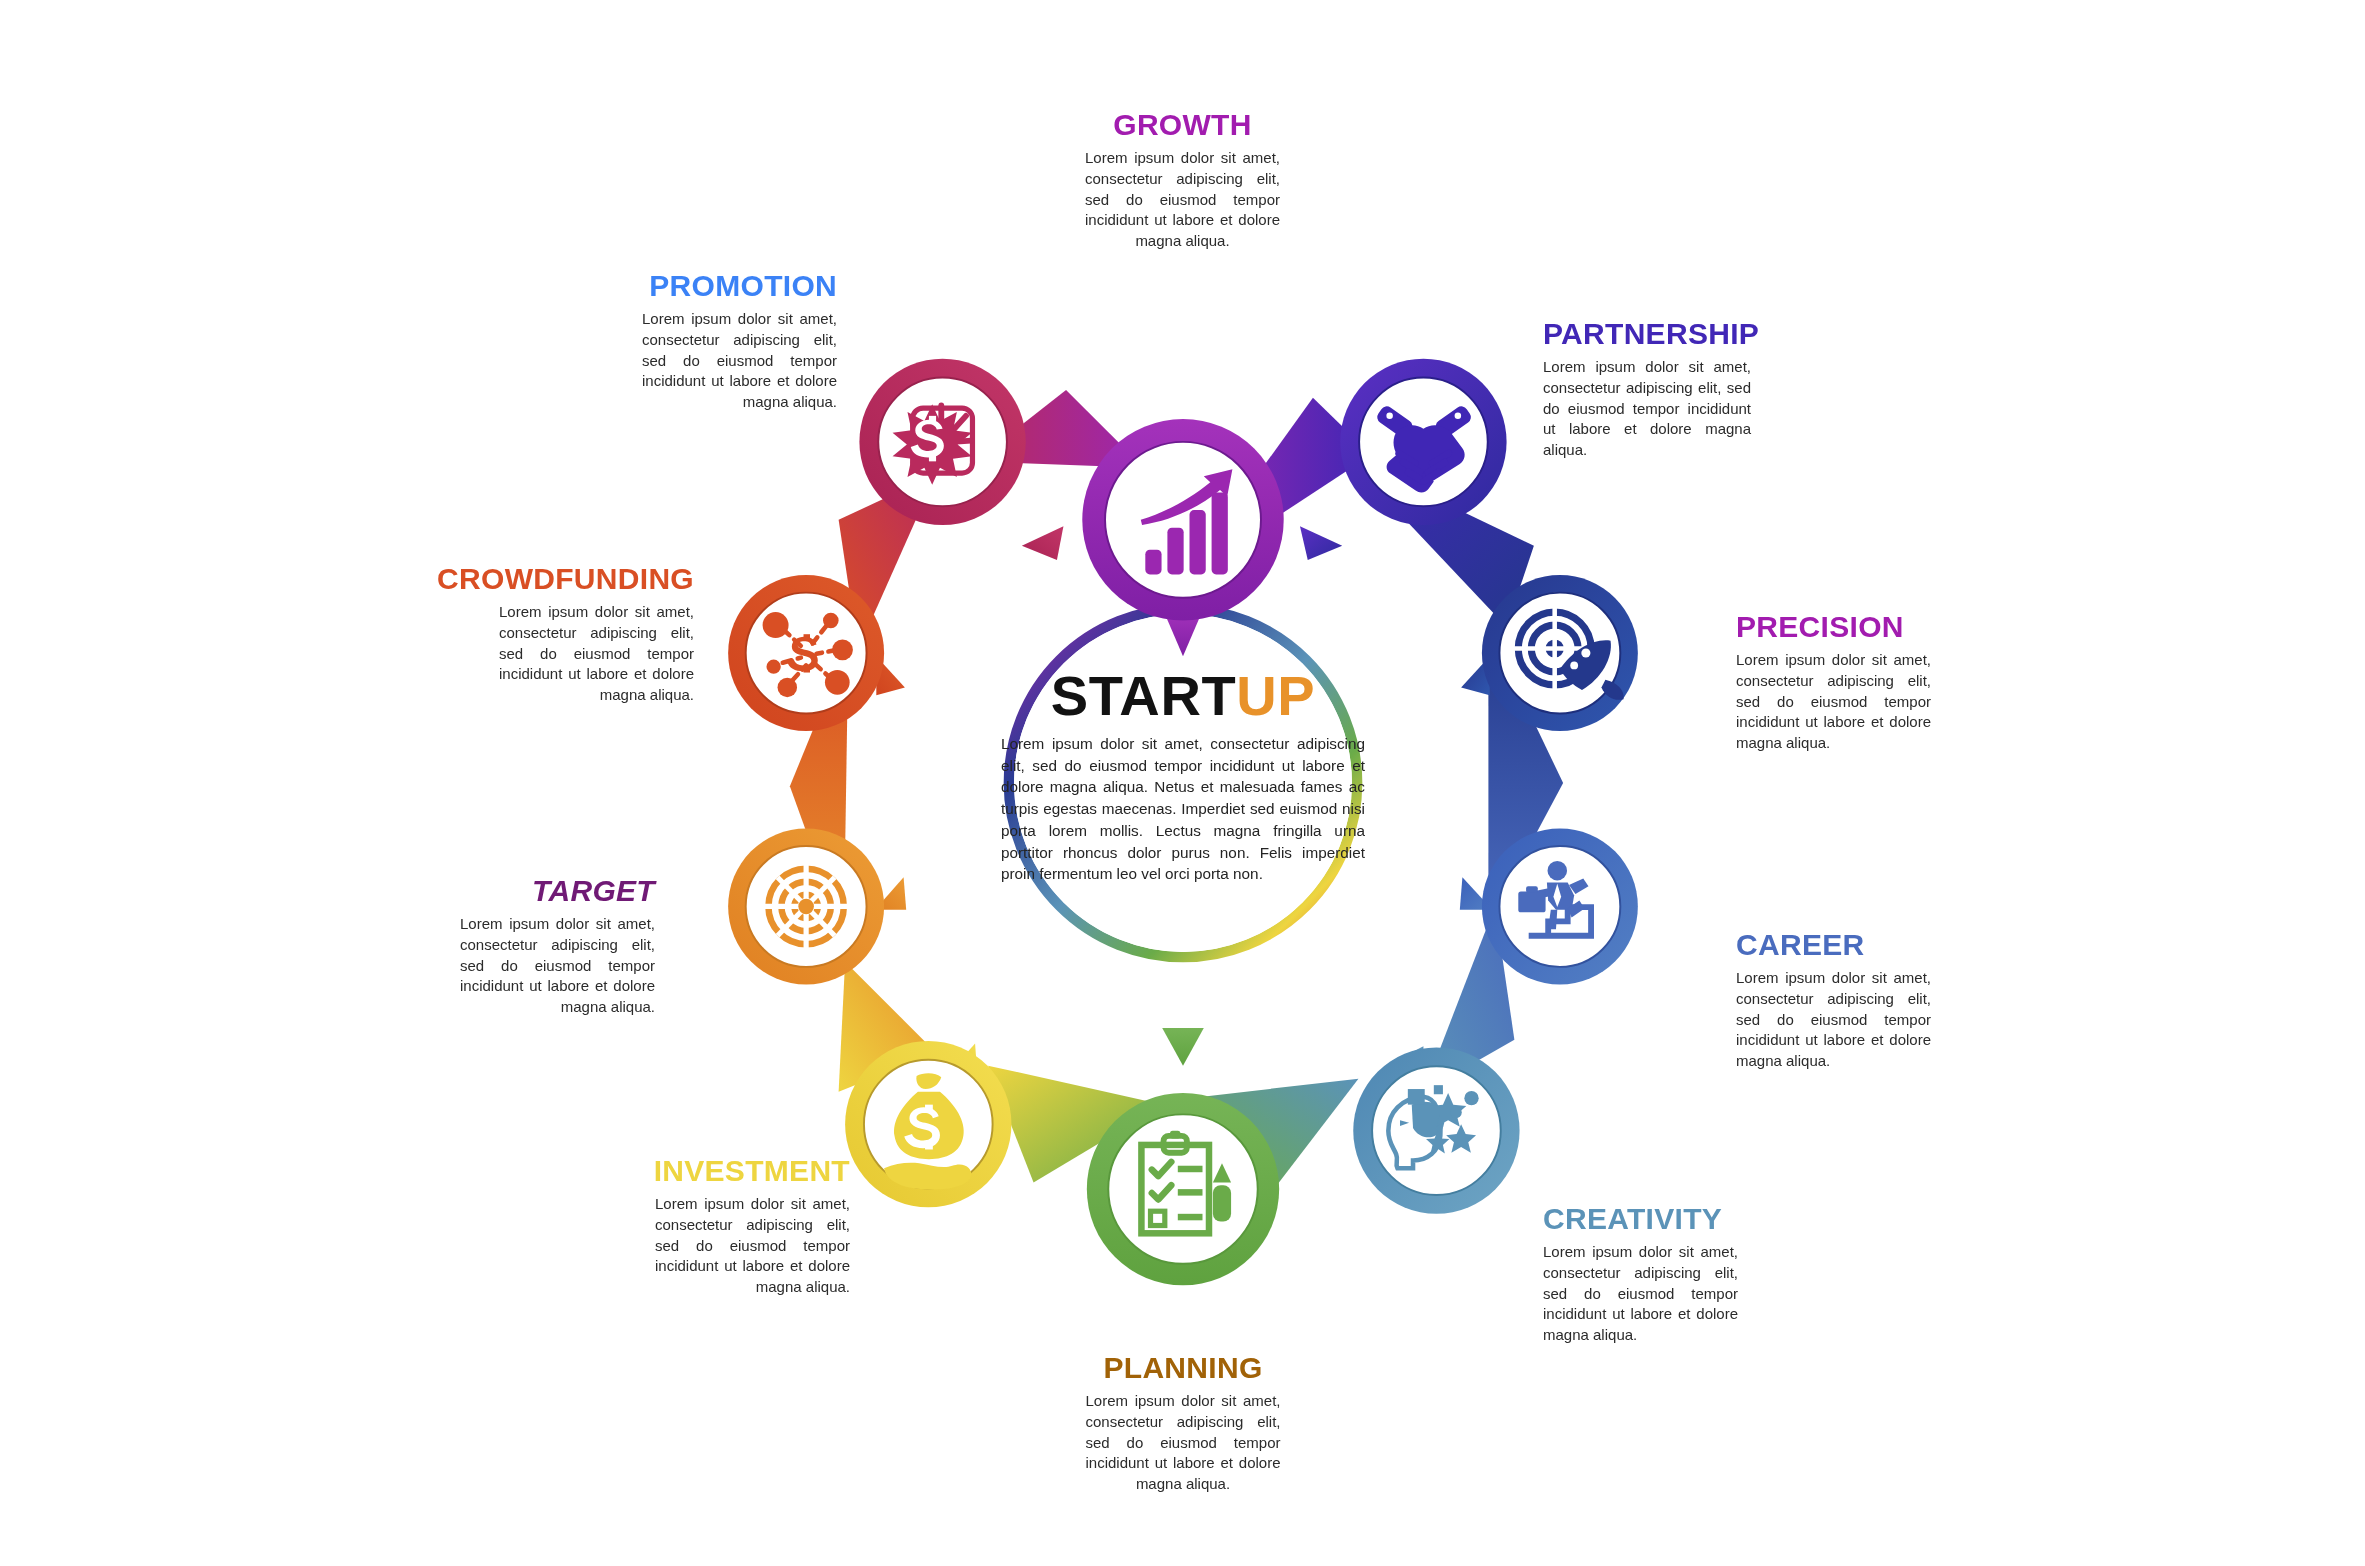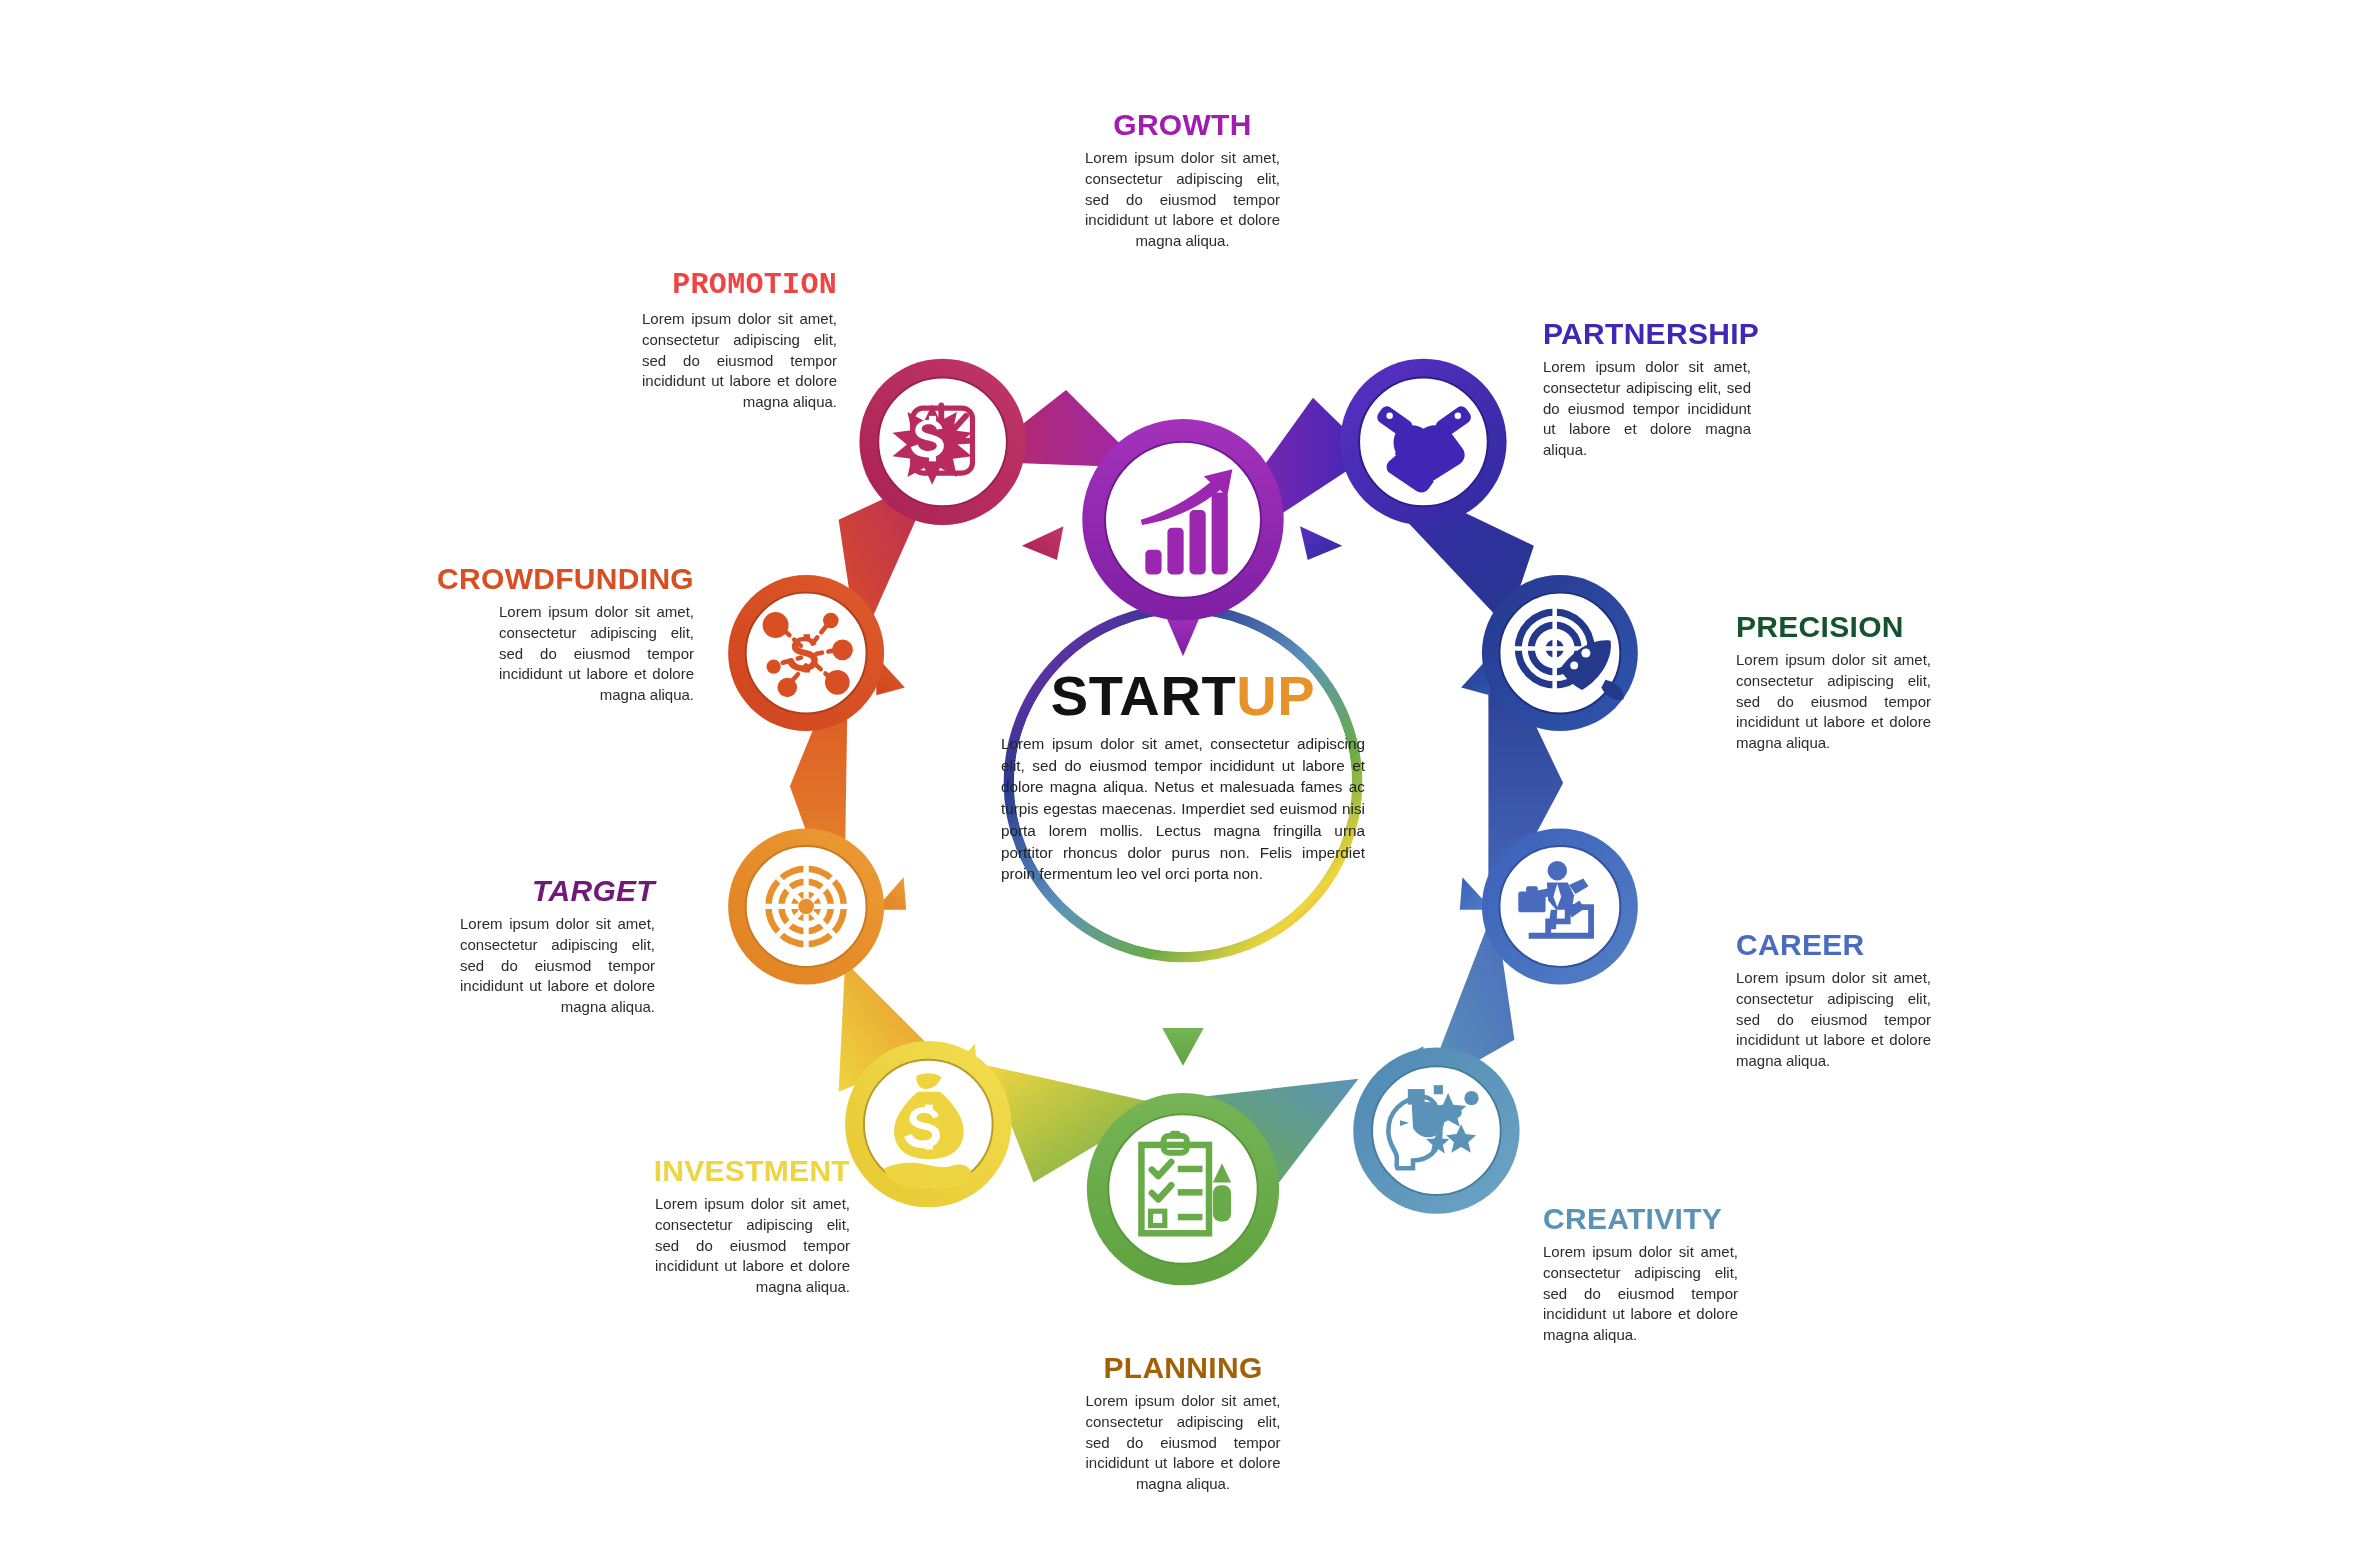--- a/index.html
+++ b/index.html
@@ -386,21 +386,21 @@
     <div class="label-title" style="color:#a21caf;">GROWTH</div>
     <div class="label-body" style="width:195px;margin:0 auto;">Lorem ipsum dolor sit amet, consectetur adipiscing elit, sed do eiusmod tempor incididunt ut labore et dolore magna aliqua.</div>
   </div>
 
   <div class="label-block left-align" style="left:1543px;top:270px;width:208px;">
     <div class="label-title" style="color:#4127b6;">PARTNERSHIP</div>
     <div class="label-body">Lorem ipsum dolor sit amet, consectetur adipiscing elit, sed do eiusmod tempor incididunt ut labore et dolore magna aliqua.</div>
   </div>
 
   <div class="label-block left-align" style="left:1736px;top:563px;width:195px;">
-    <div class="label-title" style="color:#14532d;">PRECISION</div>
+    <div class="label-title" style="color:#a21caf;">PRECISION</div>
     <div class="label-body">Lorem ipsum dolor sit amet, consectetur adipiscing elit, sed do eiusmod tempor incididunt ut labore et dolore magna aliqua.</div>
   </div>
 
   <div class="label-block left-align" style="left:1736px;top:881px;width:195px;">
     <div class="label-title" style="color:#4a6cbe;">CAREER</div>
     <div class="label-body">Lorem ipsum dolor sit amet, consectetur adipiscing elit, sed do eiusmod tempor incididunt ut labore et dolore magna aliqua.</div>
   </div>
 
   <div class="label-block left-align" style="left:1543px;top:1155px;width:195px;">
     <div class="label-title" style="color:#5b93b8;">CREATIVITY</div>
@@ -421,18 +421,18 @@
     <div class="label-title" style="color:#701a75;font-style:italic;">TARGET</div>
     <div class="label-body" style="width:195px;">Lorem ipsum dolor sit amet, consectetur adipiscing elit, sed do eiusmod tempor incididunt ut labore et dolore magna aliqua.</div>
   </div>
 
   <div class="label-block right-align" style="left:265px;top:563px;width:429px;">
     <div class="label-title" style="color:#d94f24;text-align:right;">CROWDFUNDING</div>
     <div class="label-body" style="width:195px;">Lorem ipsum dolor sit amet, consectetur adipiscing elit, sed do eiusmod tempor incididunt ut labore et dolore magna aliqua.</div>
   </div>
 
   <div class="label-block right-align" style="left:460px;top:270px;width:377px;">
-    <div class="label-title" style="color:#ef4444;font-family:Liberation Mono, monospace;">PROMOTION</div>
+    <div class="label-title" style="color:#3b82f6;">PROMOTION</div>
     <div class="label-body" style="width:195px;">Lorem ipsum dolor sit amet, consectetur adipiscing elit, sed do eiusmod tempor incididunt ut labore et dolore magna aliqua.</div>
   </div>
 
 </div>
 
 
 </body></html>

